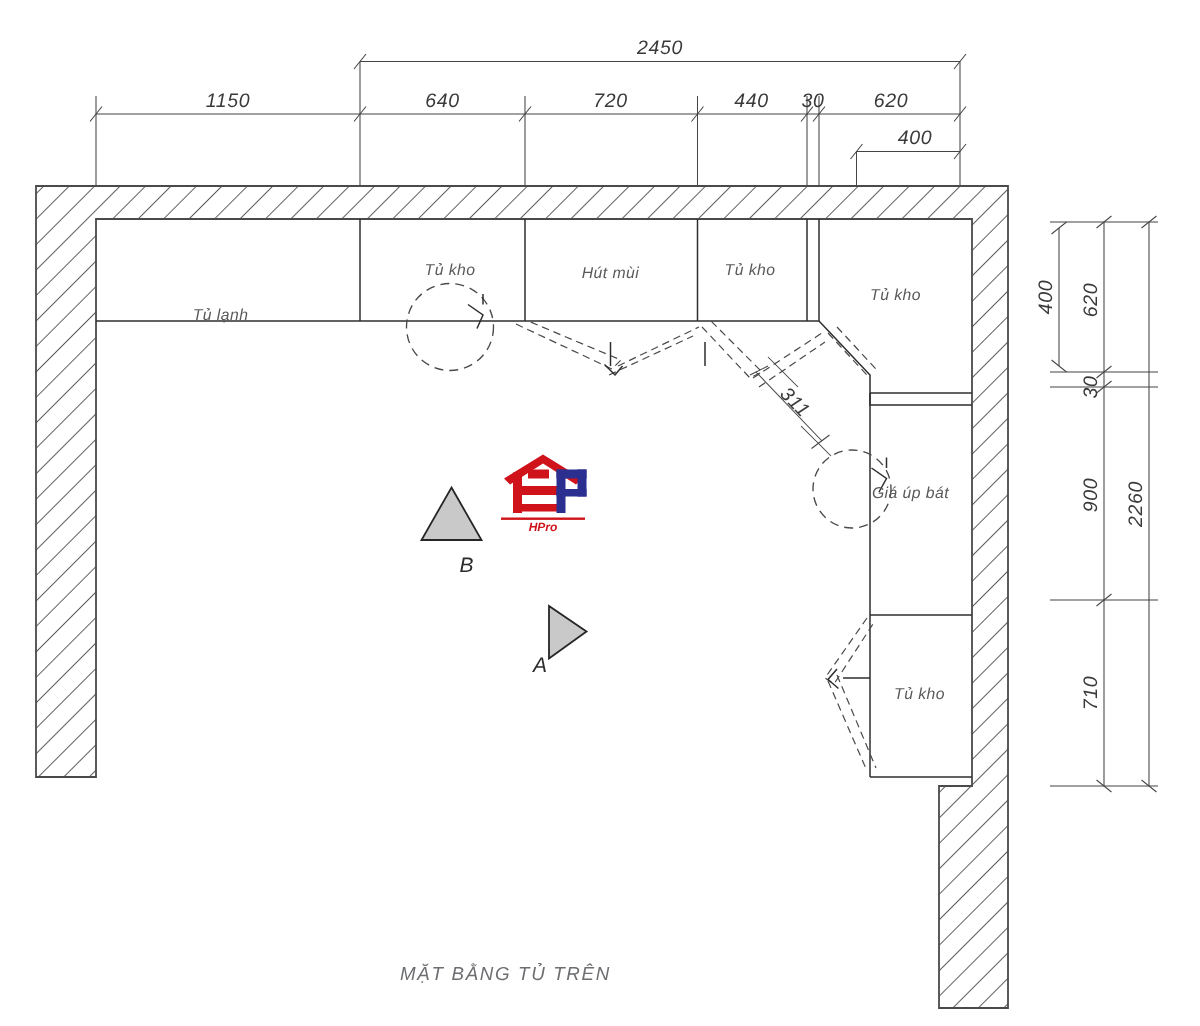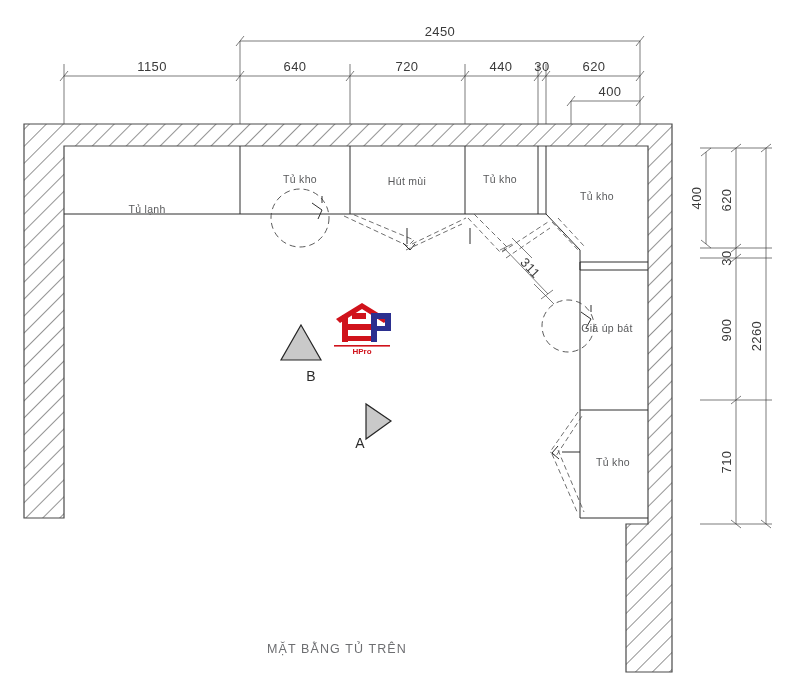--- a/index.html
+++ b/index.html
@@ -7,20 +7,21 @@
     padding: 0;
     background: #ffffff;
   }
   #root {
     position: relative;
     width: 800px;
     height: 684px;
     background: #ffffff;
     font-family: "Liberation Sans", sans-serif;
     overflow: hidden;
+    font-style: italic;
   }
   #plan-svg {
     position: absolute;
     left: 0;
     top: 0;
     width: 800px;
     height: 684px;
   }
   .dim-text {
     font-family: "Liberation Sans", sans-serif;

